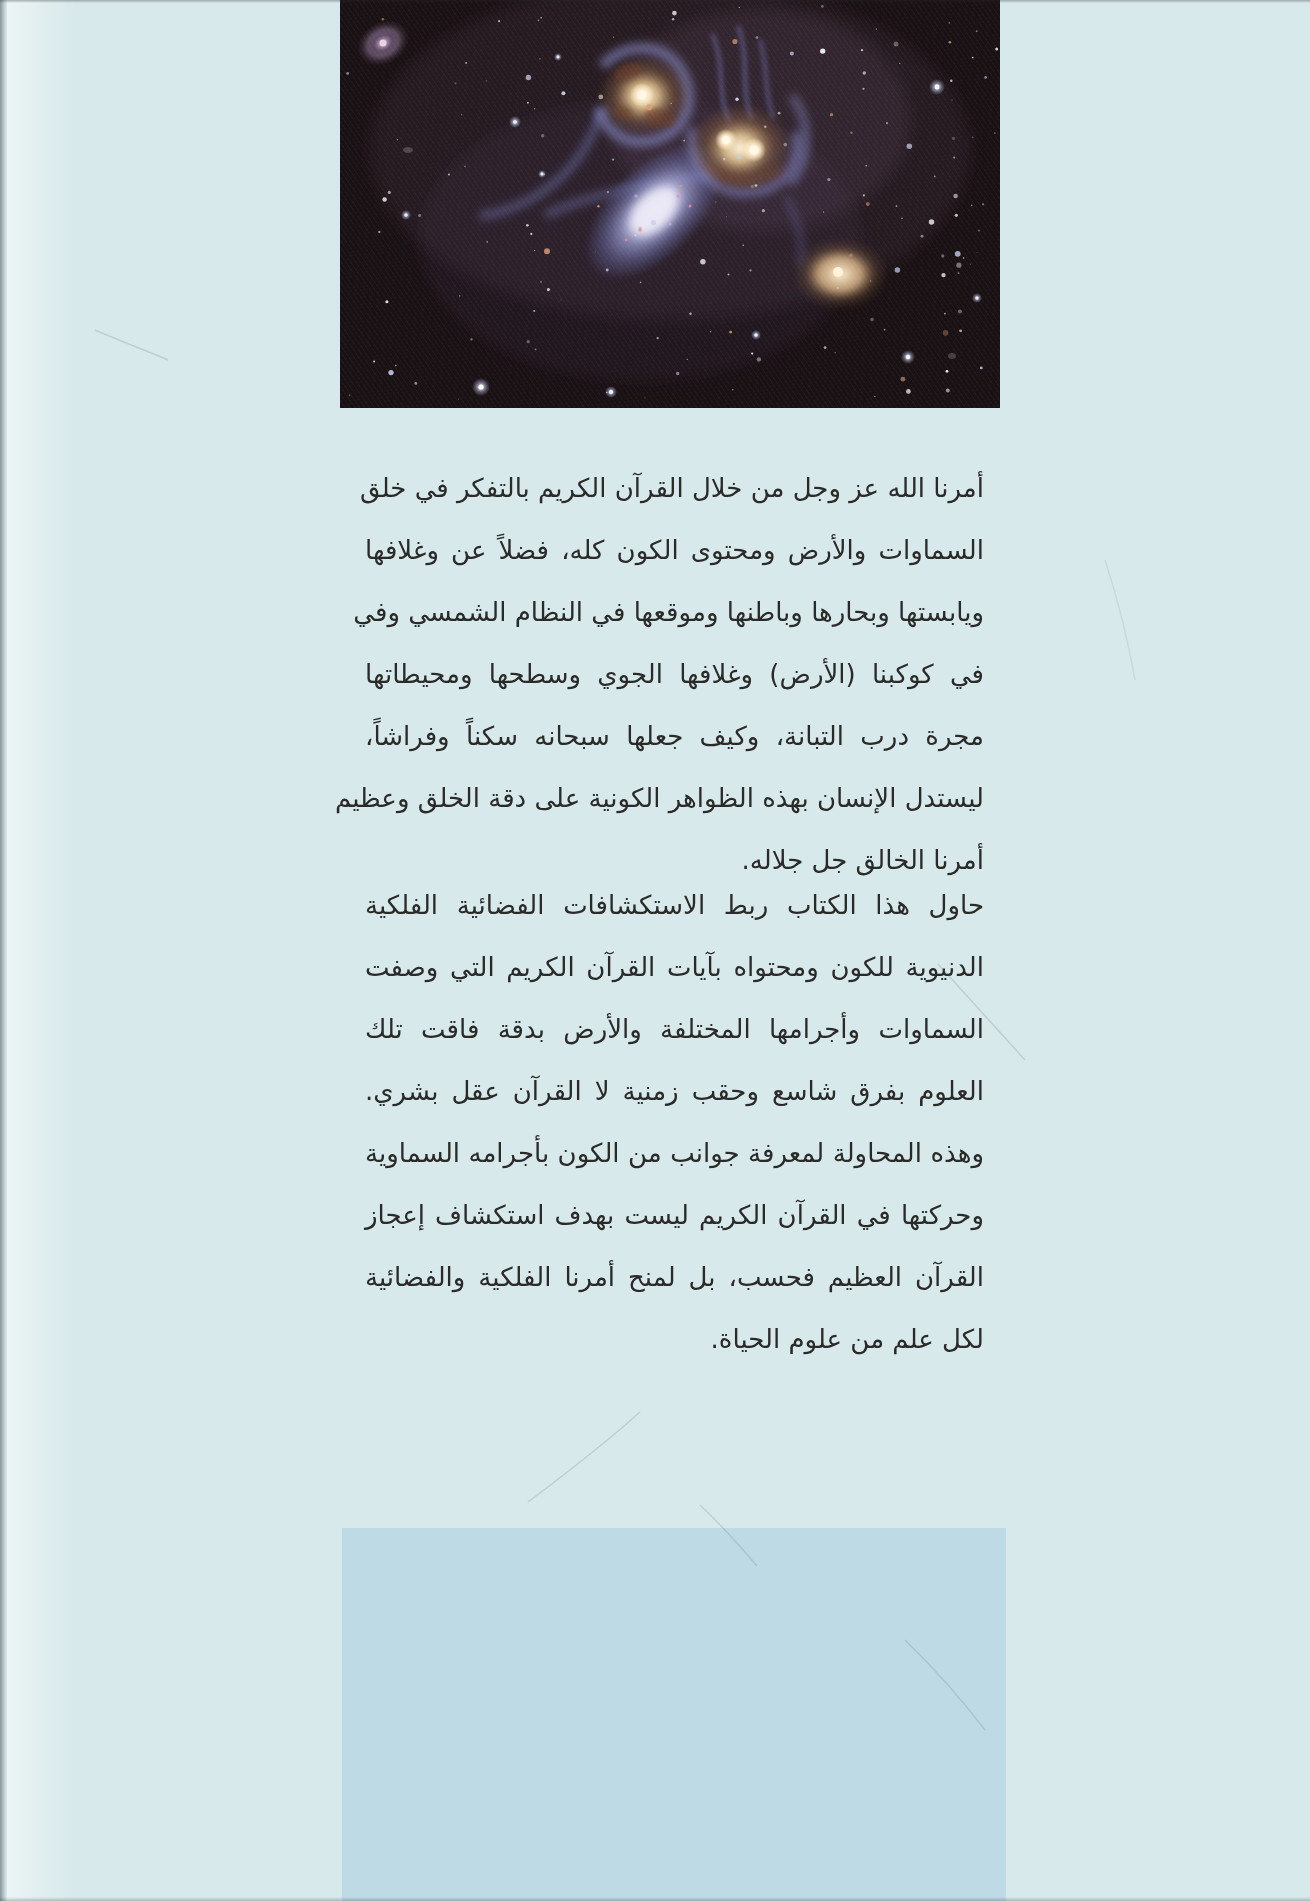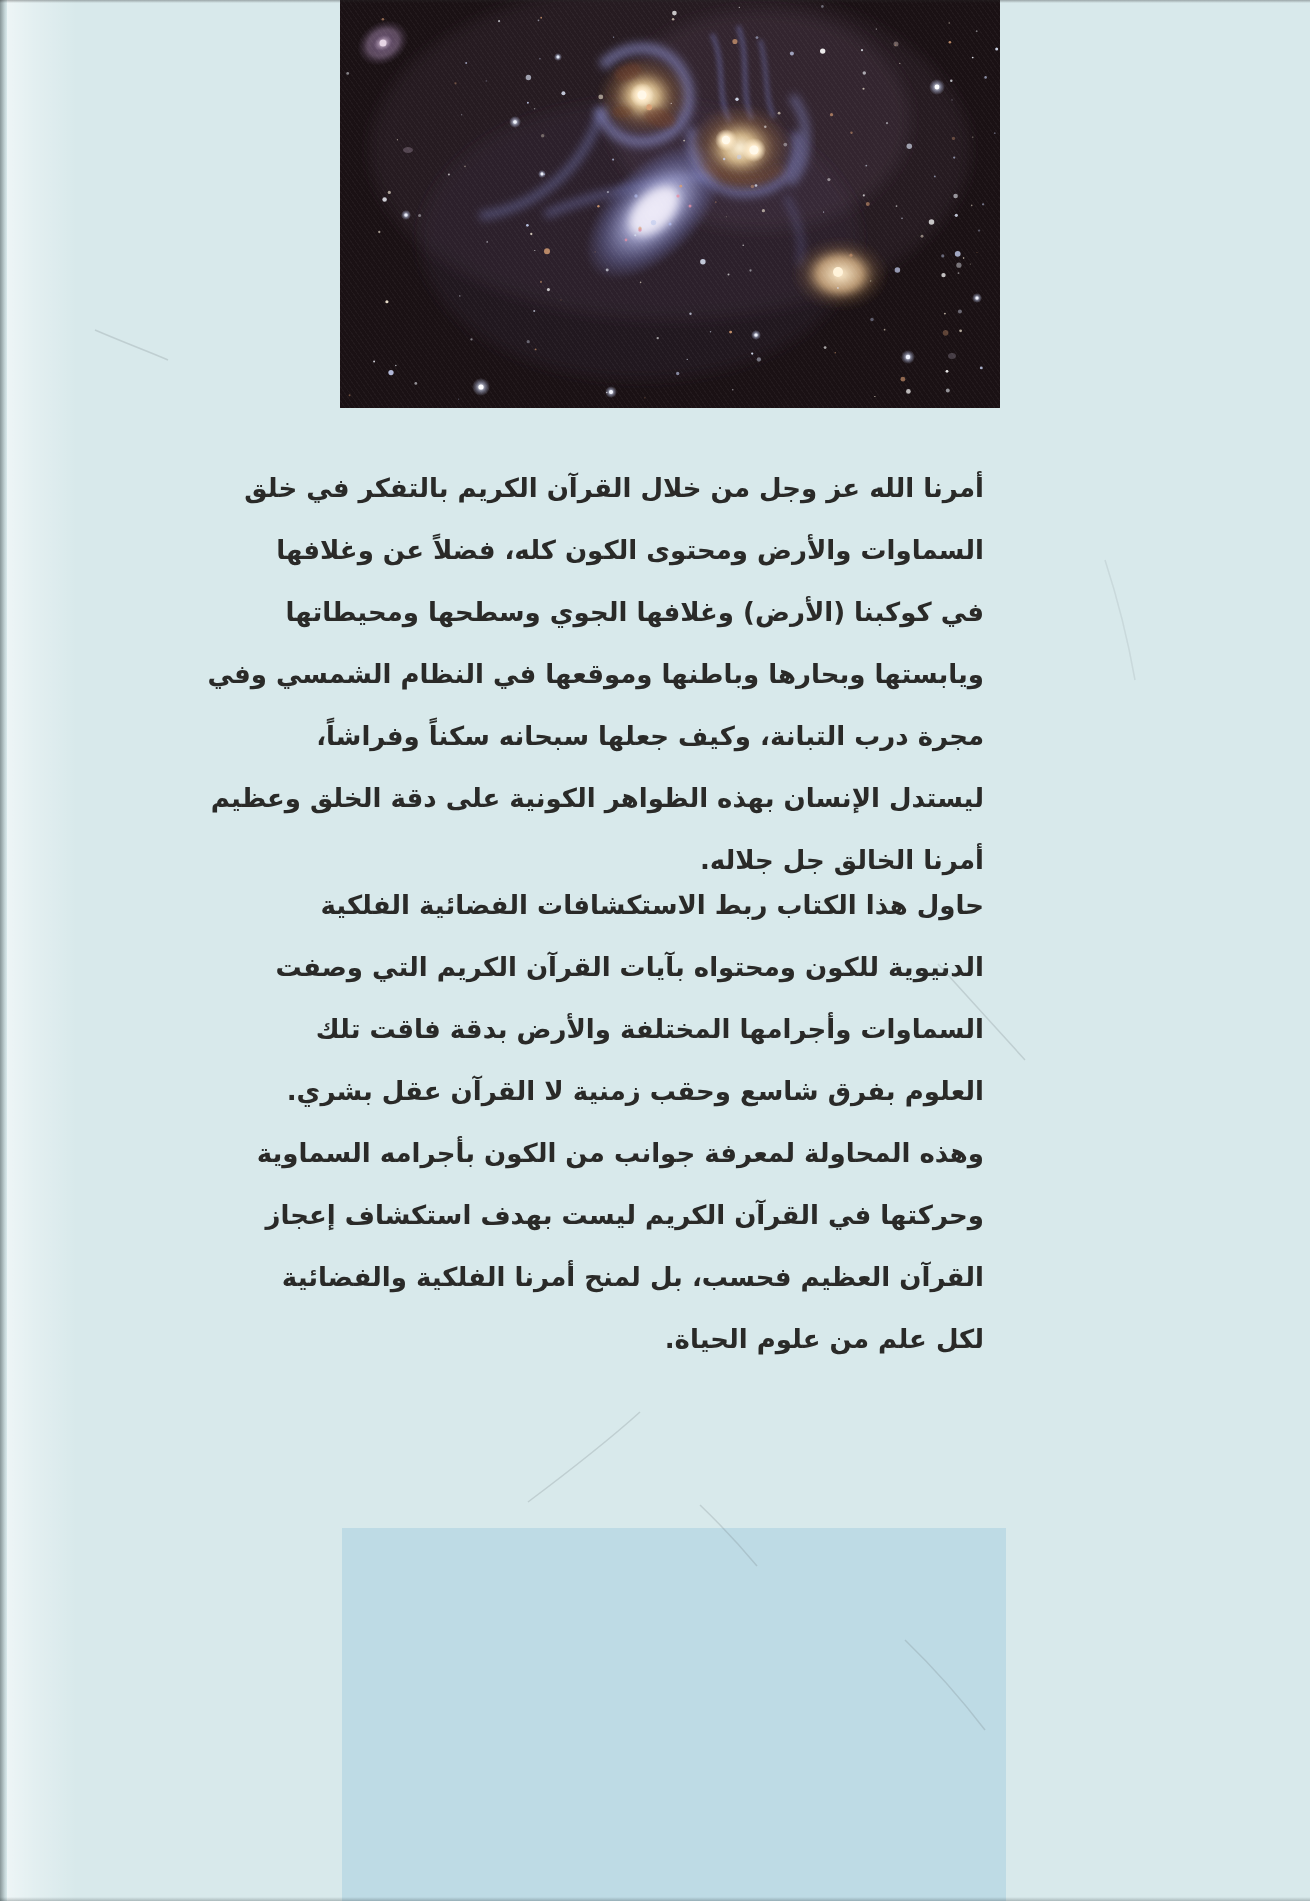--- a/index.html
+++ b/index.html
@@ -1,20 +1,19 @@
 <!DOCTYPE html>
 <html><head>
 <meta charset="utf-8">
 <style>
   html,body{margin:0;padding:0;background:#9aa7aa;}
   .page{
     position:relative;width:1310px;height:1901px;overflow:hidden;
     background:#d8e9eb;
     font-family:"DejaVu Sans",sans-serif;
-    font-weight:bold;
   }
   
   .edge-left{position:absolute;left:0;top:0;width:7px;height:100%;
     background:linear-gradient(90deg,rgba(70,82,84,.55),rgba(70,82,84,.12) 70%,rgba(70,82,84,0));}
   .spine-band{position:absolute;left:7px;top:0;width:70px;height:100%;
     background:linear-gradient(90deg,rgba(255,255,255,.55),rgba(255,255,255,.28) 40%,rgba(255,255,255,0));}
   .edge-top{position:absolute;left:0;top:0;width:100%;height:3px;
     background:linear-gradient(180deg,rgba(40,40,40,.35),rgba(40,40,40,0));}
   .edge-bottom{position:absolute;left:0;bottom:0;width:100%;height:4px;
     background:linear-gradient(0deg,rgba(30,40,42,.25),rgba(30,40,42,0));}
@@ -327,22 +326,22 @@
         <circle cx="218" cy="57" r="4" fill="url(#gStar)"></circle>
           <circle cx="218" cy="57" r="1.4" fill="#dfe6f6"></circle>
       </g>
     </svg>
   </div>
 
   <section class="back-text">
     <div class="para p1">
       <div class="tline">أمرنا الله عز وجل من خلال القرآن الكريم بالتفكر في خلق</div>
       <div class="tline">السماوات والأرض ومحتوى الكون كله، فضلاً عن وغلافها</div>
+      <div class="tline">ويابستها وبحارها وباطنها وموقعها في النظام الشمسي وفي</div>
       <div class="tline">في كوكبنا (الأرض) وغلافها الجوي وسطحها ومحيطاتها</div>
-      <div class="tline">ويابستها وبحارها وباطنها وموقعها في النظام الشمسي وفي</div>
       <div class="tline">مجرة درب التبانة، وكيف جعلها سبحانه سكناً وفراشاً،</div>
       <div class="tline">ليستدل الإنسان بهذه الظواهر الكونية على دقة الخلق وعظيم</div>
       <div class="tline plast">أمرنا الخالق جل جلاله.</div>
     </div>
     <div class="para p2">
       <div class="tline">حاول هذا الكتاب ربط الاستكشافات الفضائية الفلكية</div>
       <div class="tline">الدنيوية للكون ومحتواه بآيات القرآن الكريم التي وصفت</div>
       <div class="tline">السماوات وأجرامها المختلفة والأرض بدقة فاقت تلك</div>
       <div class="tline">العلوم بفرق شاسع وحقب زمنية لا القرآن عقل بشري.</div>
       <div class="tline">وهذه المحاولة لمعرفة جوانب من الكون بأجرامه السماوية</div>

